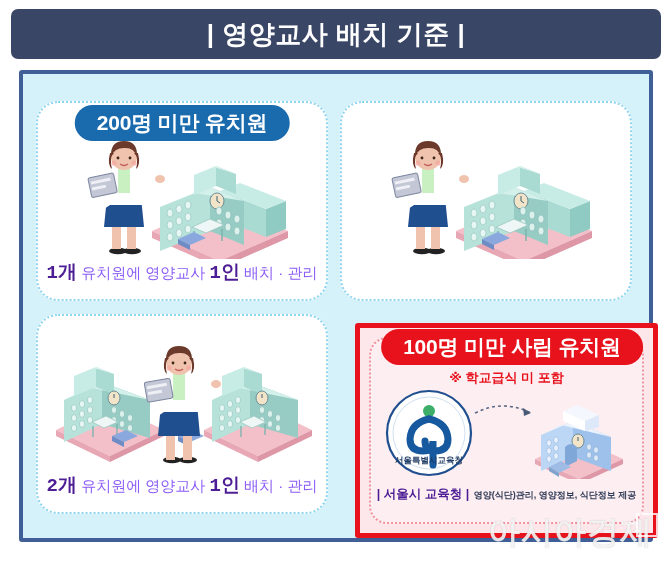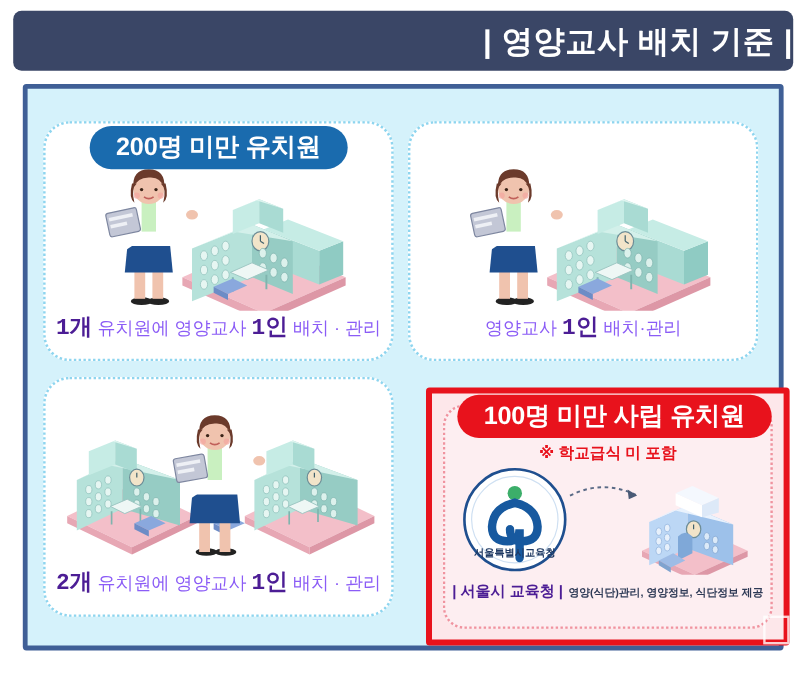--- a/index.html
+++ b/index.html
@@ -24,21 +24,21 @@
   .title-bar {
     position: absolute;
     left: 11px;
     top: 9px;
     width: 650px;
     height: 50px;
     background: #3a4666;
     border-radius: 7px;
     display: flex;
     align-items: center;
-    justify-content: flex-end;
+    justify-content: center;
     box-sizing: border-box;
   }
   .title-text {
     color: #ffffff;
     font-size: 26px;
     font-weight: bold;
     letter-spacing: 0.5px;
     white-space: nowrap;
   }
 
@@ -499,25 +499,23 @@
 
 
     <div class="badge badge-red" style="left:489px; top:255px;">
       <span class="big">100명 미만 사립 유치원</span>
     </div>
 
     <div class="caption" style="left:159px; top:190px;">
       <span class="hv">1개</span><span class="lite"> 유치원에 영양교사 </span><span class="hv">1인</span><span class="lite"> 배치 · 관리</span>
     </div>
 
-    <div class="caption" style="left:463px; top:190px;">
-      <span class="lite">영양교사 </span><span class="hv">1인</span><span class="lite"> 배치·관리</span>
-    </div>
 
     <div class="caption" style="left:159px; top:403px;">
       <span class="hv">2개</span><span class="lite"> 유치원에 영양교사 </span><span class="hv">1인</span><span class="lite"> 배치 · 관리</span>
     </div>
 
   </div>
 
+  <div class="watermark">아시아경제</div>
   <div class="watermark-box"></div>
 
 </div>
 
 </body></html>

